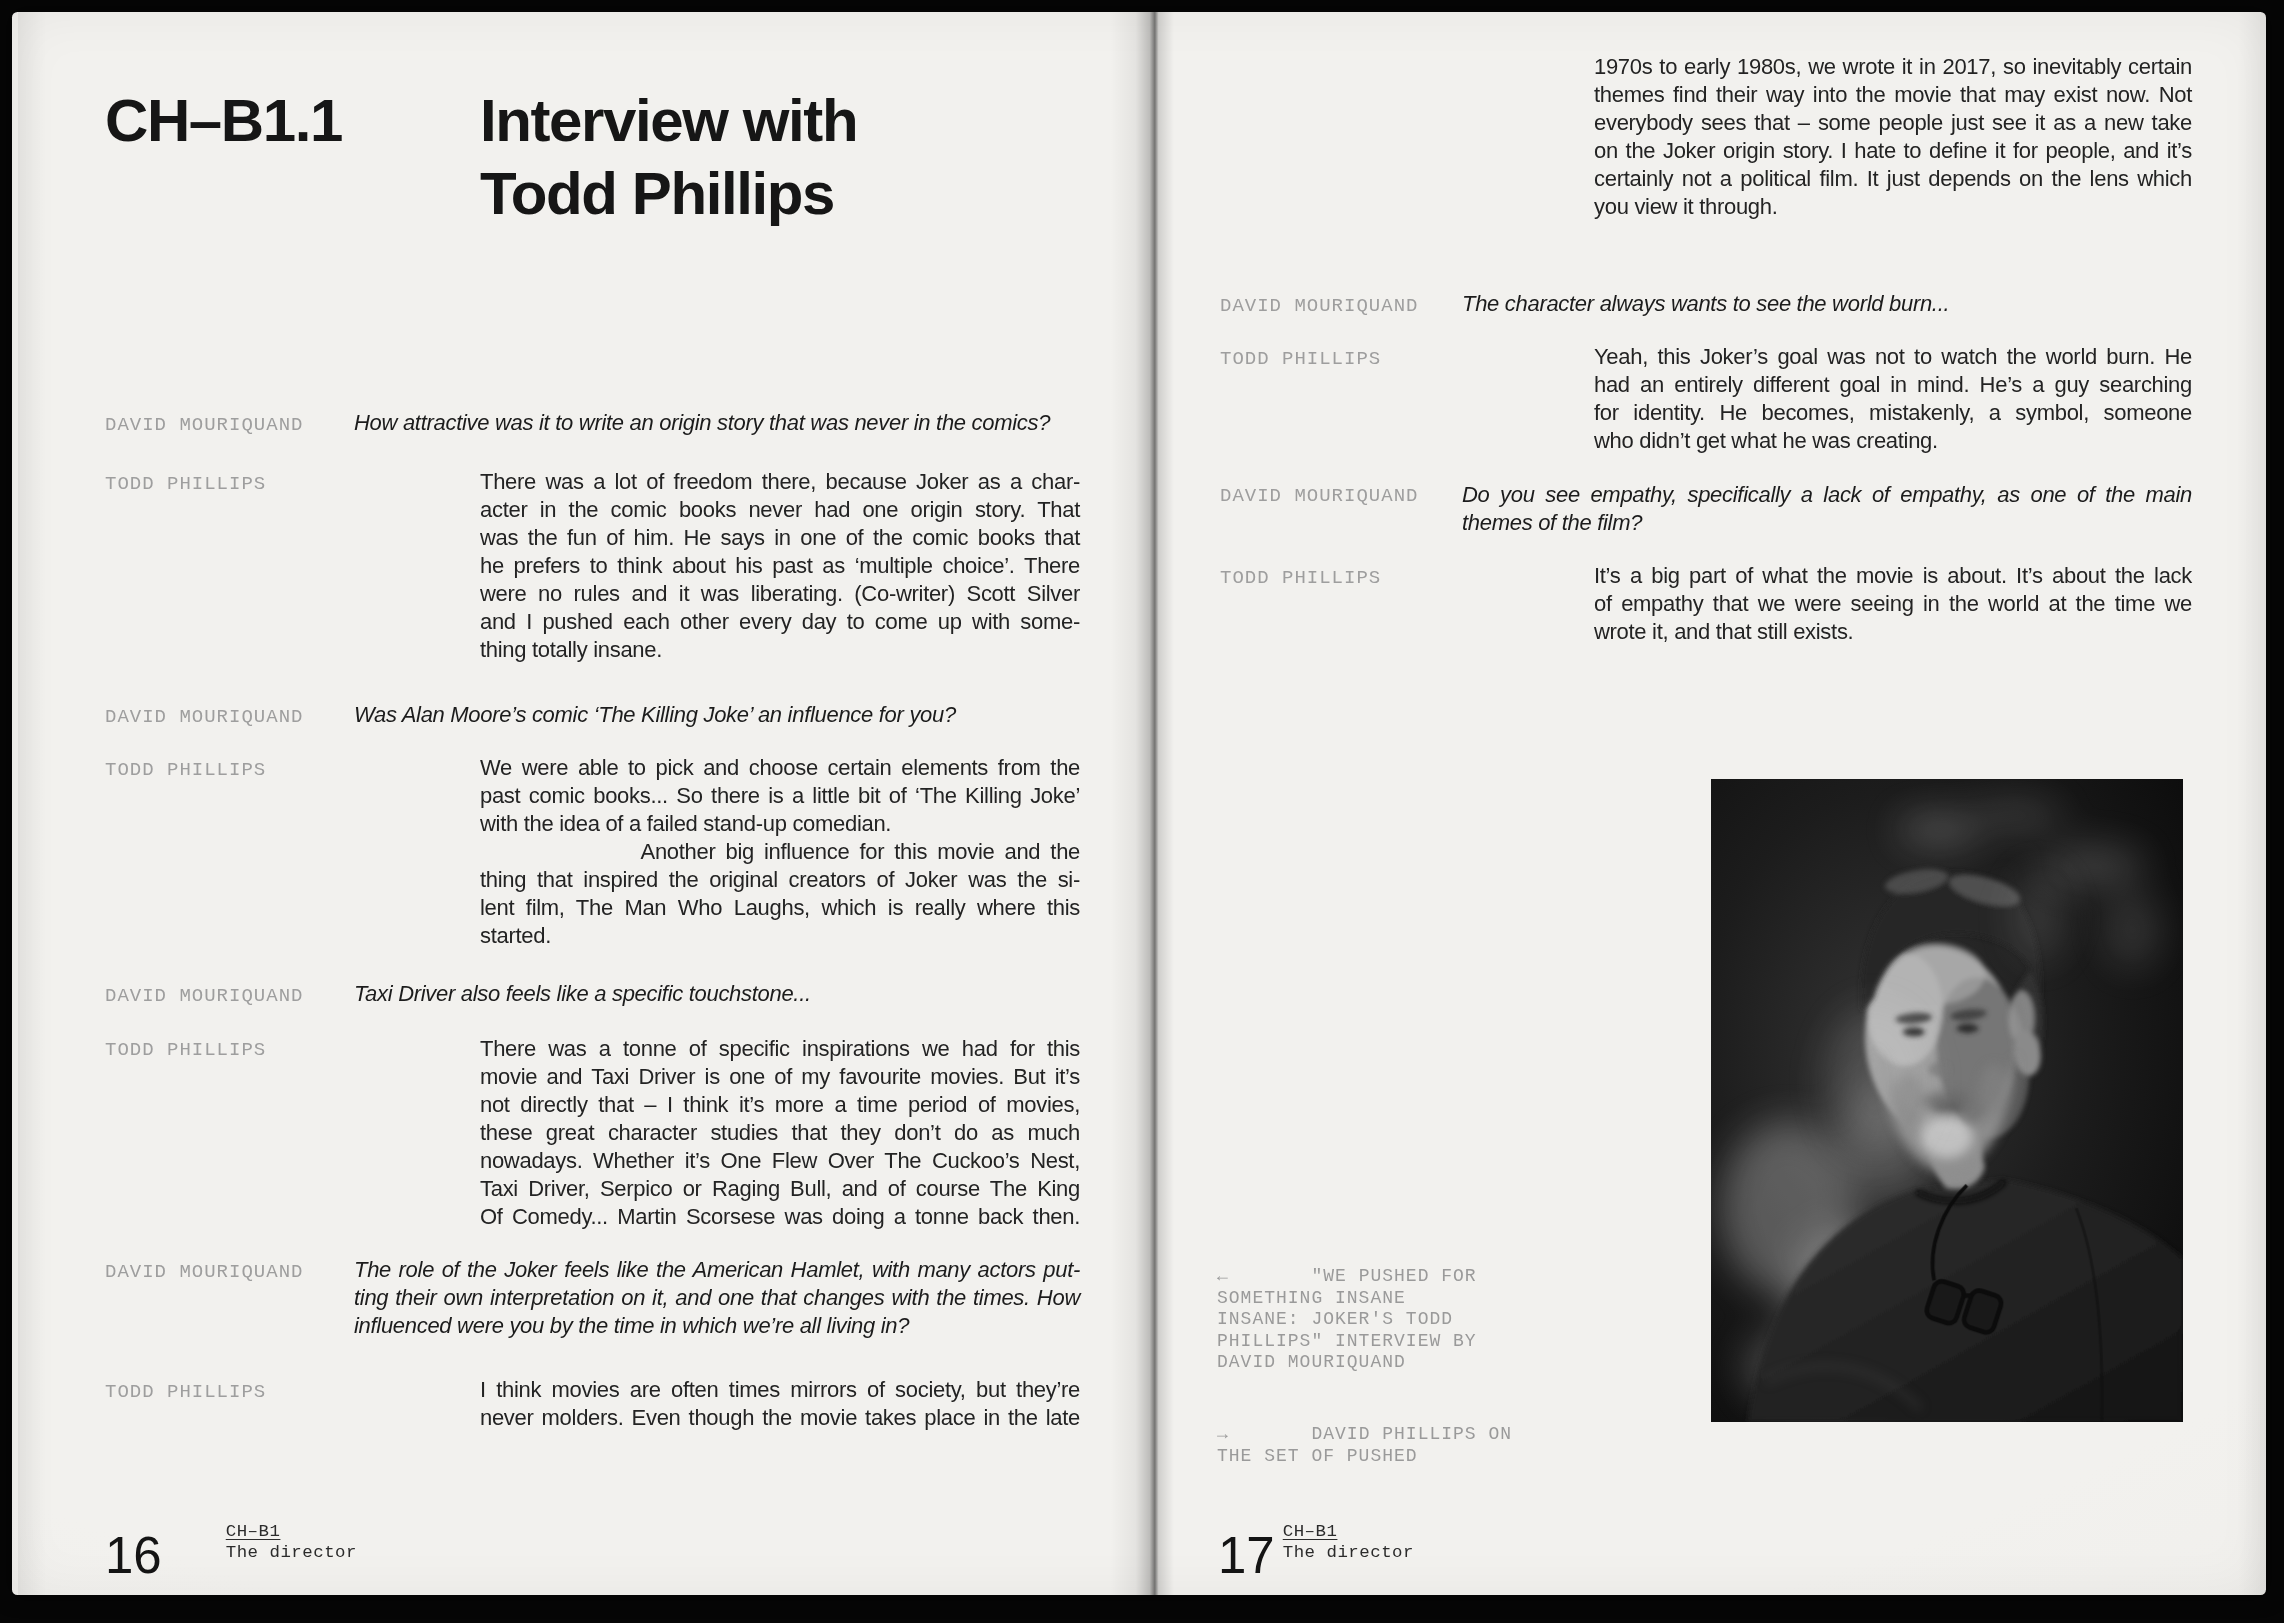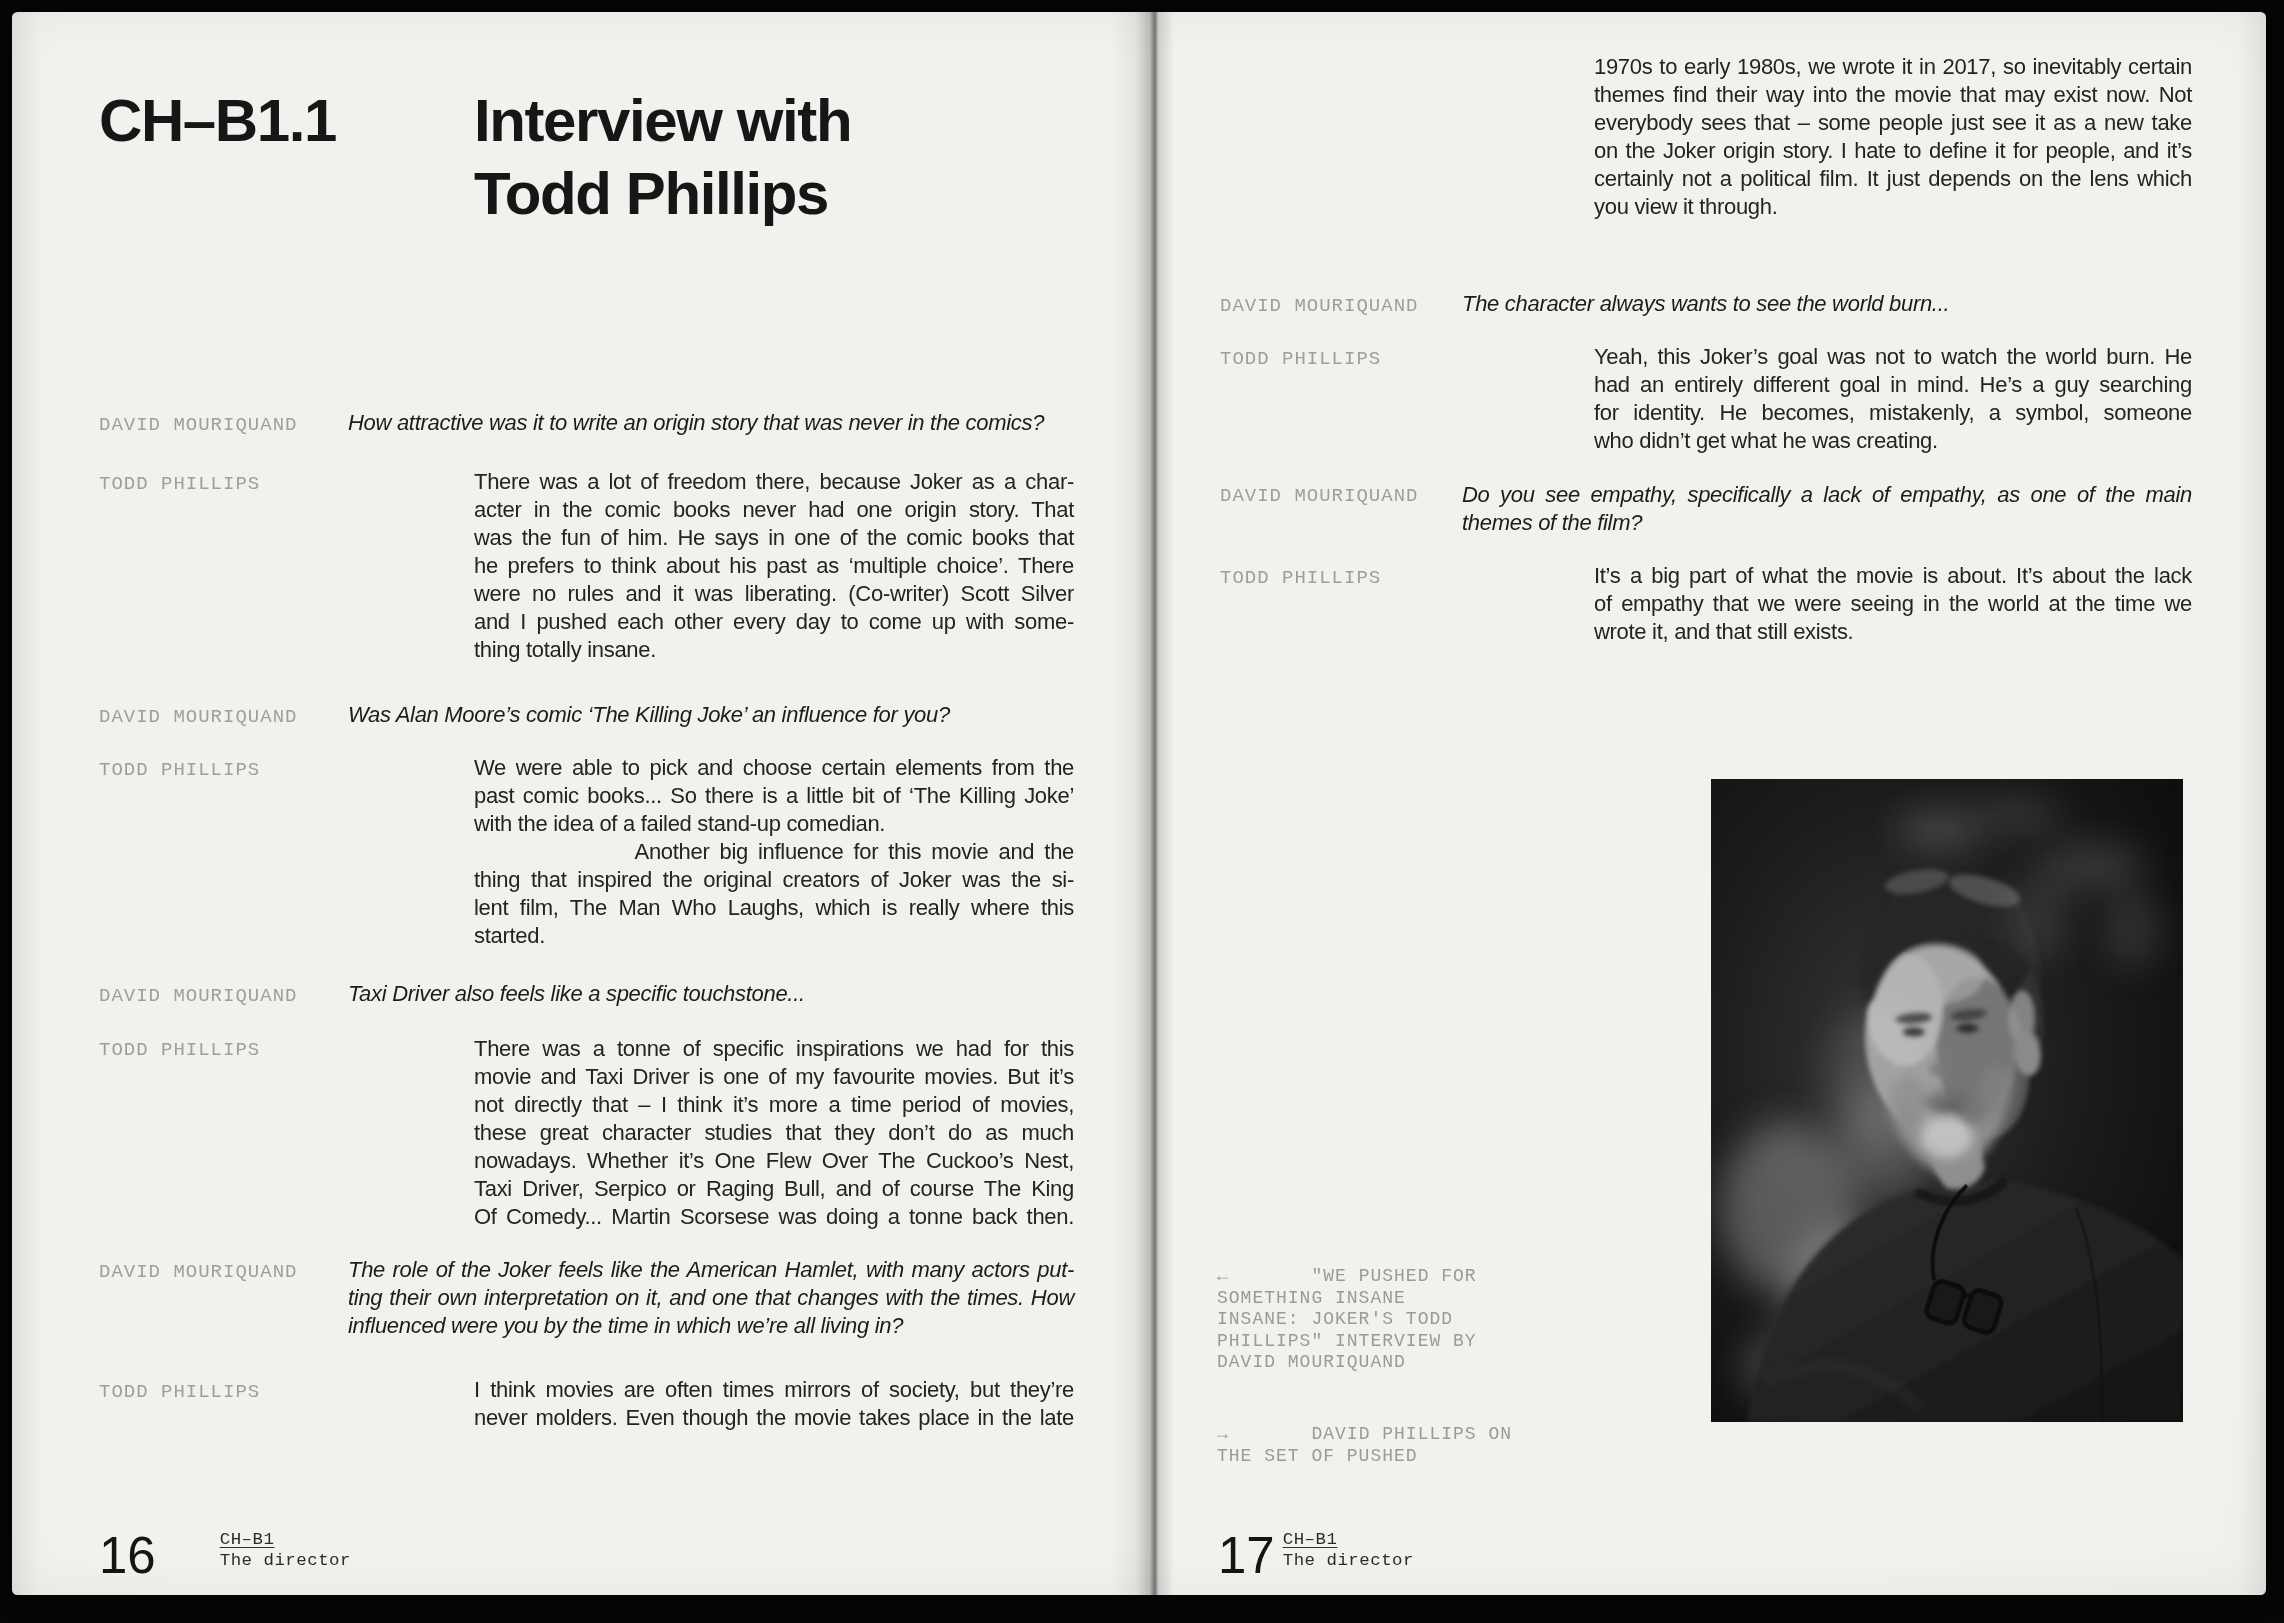--- a/index.html
+++ b/index.html
@@ -12,21 +12,21 @@
     font-family:"Liberation Sans","DejaVu Sans",sans-serif;
     -webkit-font-smoothing:antialiased;
   }
   .paper{
     position:absolute;left:12px;top:12px;width:2254px;height:1583px;
     background:radial-gradient(140% 120% at 45% 40%, #f2f1ee 55%, #e9e8e4 100%);
     border-radius:5.5px;
     box-shadow:0 0 20px rgba(0,0,0,.65), inset 0 0 55px rgba(0,0,0,.05);
   }
   .page{position:absolute;top:0;height:1583px;}
-  .page-left{left:0;width:1130px;}
+  .page-left{left:6px;width:1130px;}
   .page-right{left:1130px;width:1124px;}
   .gutter{
     position:absolute;left:1098px;top:0;width:64px;height:100%;pointer-events:none;
     background:linear-gradient(to right, rgba(0,0,0,0) 0%, rgba(0,0,0,.06) 40%,
       rgba(0,0,0,.22) 62%, rgba(0,0,0,.52) 70%, rgba(0,0,0,.14) 76%, rgba(0,0,0,0) 100%);
   }
   .edge-shade-left{position:absolute;inset:0;pointer-events:none;
     background:linear-gradient(to right, rgba(0,0,0,.05), rgba(0,0,0,0) 2.5%);}
   .edge-shade-right{position:absolute;inset:0;pointer-events:none;
     background:linear-gradient(to left, rgba(0,0,0,.05), rgba(0,0,0,0) 2.5%);}
@@ -71,21 +71,21 @@
   .qa-right .block:nth-child(3){margin-top:25px;}
   .qa-right .block:nth-child(4){margin-top:25.6px;}
   .qa-right .block:nth-child(5){margin-top:25.6px;}
 
   
   .footer{position:absolute;bottom:20px;display:flex;align-items:flex-end;gap:64px;}
   .page-left .footer{left:87px;}
   .page-right .footer{left:76px;gap:8px;}
   .pnum{font-size:51px;line-height:38px;color:#141414;letter-spacing:0;}
   .fmeta{
-    display:flex;flex-direction:column;margin-bottom:4px;
+    display:flex;flex-direction:column;margin-bottom:12px;
     font-family:"Liberation Mono","DejaVu Sans Mono",monospace;
     font-size:17.4px;line-height:21px;letter-spacing:0.5px;color:#2b2b2b;
   }
   .fchap{text-decoration:underline;text-underline-offset:2.7px;}
 
   
   .photo{
     position:absolute;left:569px;top:767px;width:472px;height:643px;margin:0;
     overflow:hidden;background:#101010;
   }

